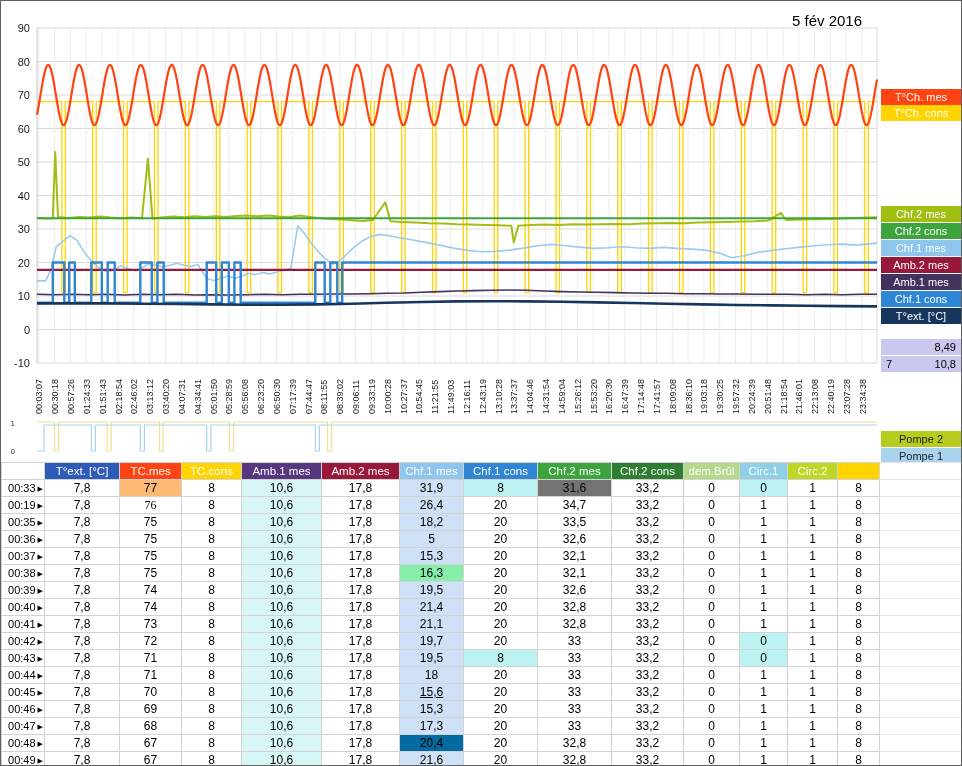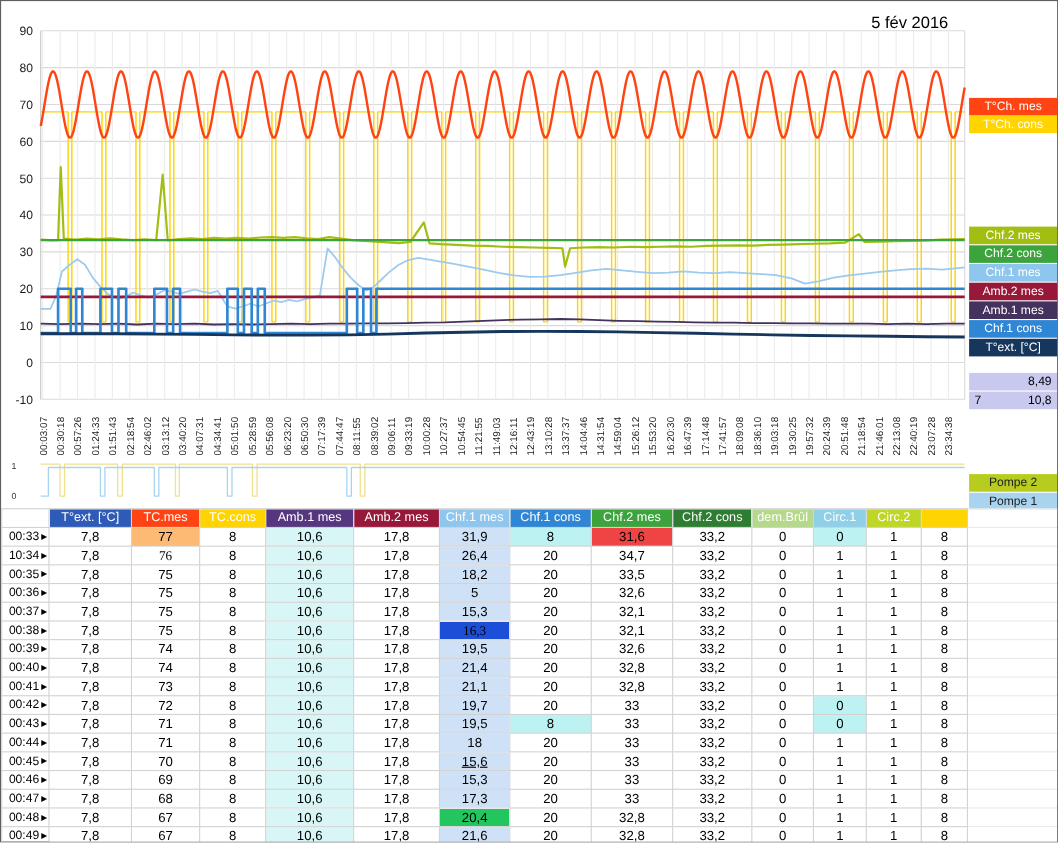--- a/index.html
+++ b/index.html
@@ -231,30 +231,30 @@
       <tbody>
         <tr>
           <td class="time"><span>00:33</span><span class="row-arrow">▶</span></td>
           <td class="val" style="background: rgb(255, 255, 255);">7,8</td>
           <td class="val" style="background: #fdba74;">77</td>
           <td class="val" style="background: rgb(255, 255, 255);">8</td>
           <td class="val" style="background: rgb(217, 246, 246);">10,6</td>
           <td class="val" style="background: rgb(255, 255, 255);">17,8</td>
           <td class="val" style="background: rgb(207, 225, 246);">31,9</td>
           <td class="val" style="background: rgb(189, 242, 242);">8</td>
-          <td class="val" style="background: #ef4444;">31,6</td>
+          <td class="val" style="background: #737373;">31,6</td>
           <td class="val" style="background: rgb(255, 255, 255);">33,2</td>
           <td class="val" style="background: rgb(255, 255, 255);">0</td>
           <td class="val" style="background: rgb(189, 242, 242);">0</td>
           <td class="val" style="background: rgb(255, 255, 255);">1</td>
           <td class="val" style="background: rgb(255, 255, 255);">8</td>
           <td class="filler"></td>
         </tr>
         <tr>
-          <td class="time"><span>10:34</span><span class="row-arrow">▶</span></td>
+          <td class="time"><span>00:19</span><span class="row-arrow">▶</span></td>
           <td class="val" style="background: rgb(255, 255, 255);">7,8</td>
           <td class="val" style="background: rgb(255, 255, 255); font-family: Liberation Serif, serif;">76</td>
           <td class="val" style="background: rgb(255, 255, 255);">8</td>
           <td class="val" style="background: rgb(217, 246, 246);">10,6</td>
           <td class="val" style="background: rgb(255, 255, 255);">17,8</td>
           <td class="val" style="background: rgb(207, 225, 246);">26,4</td>
           <td class="val" style="background: rgb(255, 255, 255);">20</td>
           <td class="val" style="background: rgb(255, 255, 255);">34,7</td>
           <td class="val" style="background: rgb(255, 255, 255);">33,2</td>
           <td class="val" style="background: rgb(255, 255, 255);">0</td>
@@ -314,21 +314,21 @@
           <td class="val" style="background: rgb(255, 255, 255);">8</td>
           <td class="filler"></td>
         </tr>
         <tr>
           <td class="time"><span>00:38</span><span class="row-arrow">▶</span></td>
           <td class="val" style="background: rgb(255, 255, 255);">7,8</td>
           <td class="val" style="background: rgb(255, 255, 255);">75</td>
           <td class="val" style="background: rgb(255, 255, 255);">8</td>
           <td class="val" style="background: rgb(217, 246, 246);">10,6</td>
           <td class="val" style="background: rgb(255, 255, 255);">17,8</td>
-          <td class="val" style="background: #1d4ed8; font-family: Liberation Serif, serif;">16,3</td>
+          <td class="val" style="background: #86efac;">16,3</td>
           <td class="val" style="background: rgb(255, 255, 255);">20</td>
           <td class="val" style="background: rgb(255, 255, 255);">32,1</td>
           <td class="val" style="background: rgb(255, 255, 255);">33,2</td>
           <td class="val" style="background: rgb(255, 255, 255);">0</td>
           <td class="val" style="background: rgb(255, 255, 255);">1</td>
           <td class="val" style="background: rgb(255, 255, 255);">1</td>
           <td class="val" style="background: rgb(255, 255, 255);">8</td>
           <td class="filler"></td>
         </tr>
         <tr>
@@ -484,21 +484,21 @@
           <td class="val" style="background: rgb(255, 255, 255);">8</td>
           <td class="filler"></td>
         </tr>
         <tr>
           <td class="time"><span>00:48</span><span class="row-arrow">▶</span></td>
           <td class="val" style="background: rgb(255, 255, 255);">7,8</td>
           <td class="val" style="background: rgb(255, 255, 255);">67</td>
           <td class="val" style="background: rgb(255, 255, 255);">8</td>
           <td class="val" style="background: rgb(217, 246, 246);">10,6</td>
           <td class="val" style="background: rgb(255, 255, 255);">17,8</td>
-          <td class="val" style="background: #22c55e;">20,4</td>
+          <td class="val" style="background: #0369a1;">20,4</td>
           <td class="val" style="background: rgb(255, 255, 255);">20</td>
           <td class="val" style="background: rgb(255, 255, 255);">32,8</td>
           <td class="val" style="background: rgb(255, 255, 255);">33,2</td>
           <td class="val" style="background: rgb(255, 255, 255);">0</td>
           <td class="val" style="background: rgb(255, 255, 255);">1</td>
           <td class="val" style="background: rgb(255, 255, 255);">1</td>
           <td class="val" style="background: rgb(255, 255, 255);">8</td>
           <td class="filler"></td>
         </tr>
         <tr>

